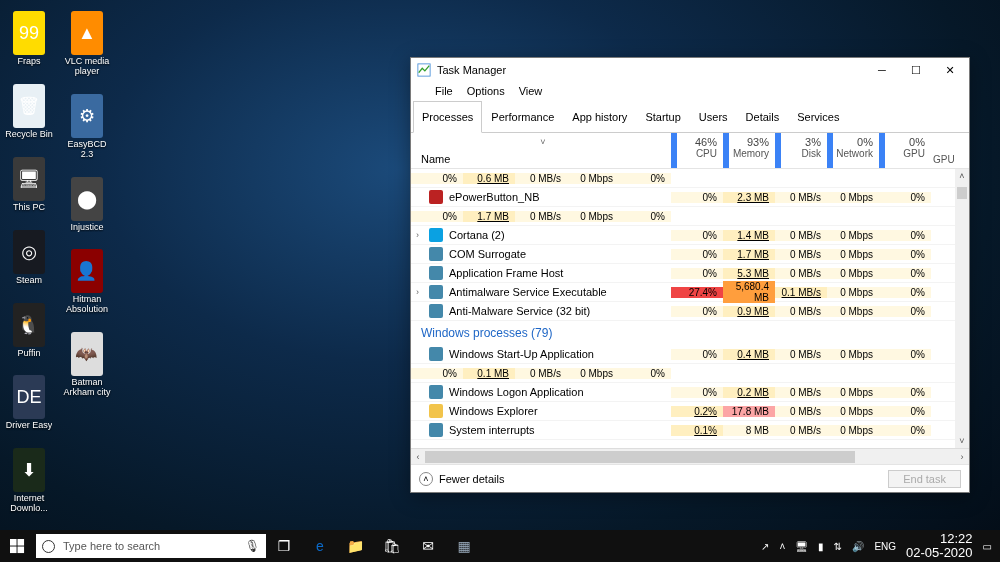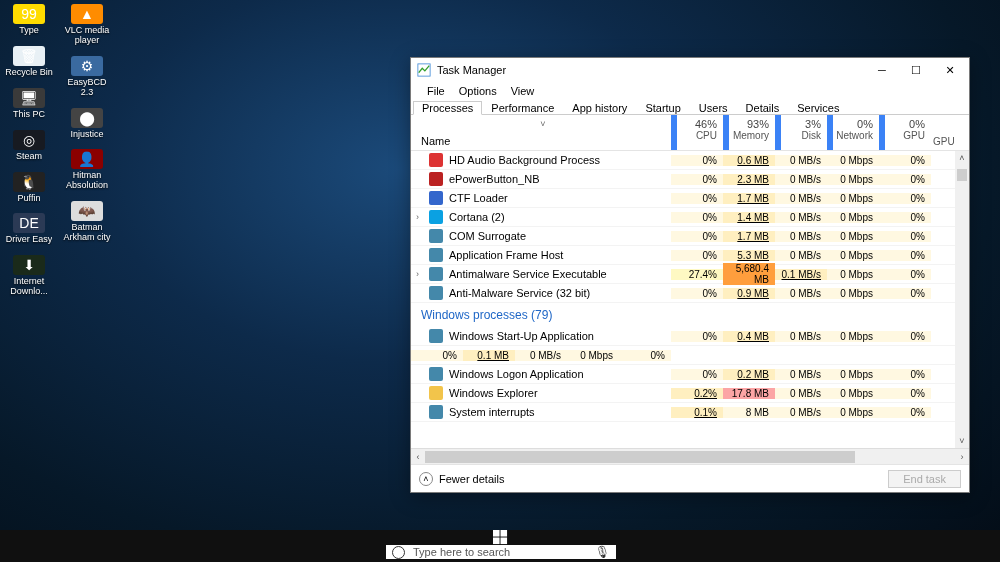--- a/index.html
+++ b/index.html
@@ -6,89 +6,89 @@
 html, body { width: 1000px; height: 562px; overflow: hidden; }
 body {
   background: radial-gradient(ellipse at 40% 30%, #1b4a7a 0%, #0d2a4a 35%, #061828 70%, #030c16 100%);
   position: relative;
 }
 
 
 .desktop-icons { position: absolute; left: 4px; top: 4px; display: flex; }
 .icon-col { display: flex; flex-direction: column; gap: 10px; margin-right: 8px; }
 .desktop-icon { width: 50px; display: flex; flex-direction: column; align-items: center; cursor: pointer; }
-.desktop-icon .pic { width: 32px; height: 20px; border-radius: 3px; display:flex;align-items:center;justify-content:center;font-size:14px;color:#fff; }
+.desktop-icon .pic { width: 32px; height: 44px; border-radius: 3px; display:flex;align-items:center;justify-content:center;font-size:18px;color:#fff;margin-top:7px; }
 .desktop-icon .lbl { color: #fff; font-size: 9px; text-align: center; line-height: 1.1; margin-top: 2px; text-shadow: 0 1px 2px #000; max-width: 56px; overflow: hidden; }
 
 
-.taskbar { position: absolute; left:0; right:0; bottom:0; height:32px; background:#101010; display:flex; align-items:center;flex-direction:column; }
+.taskbar { position: absolute; left:0; right:0; bottom:0; height:32px; background:#101010; display:flex; align-items:center; }
 .start-btn { width:34px;height:32px;display:flex;align-items:center;justify-content:center; }
 .start-btn svg{width:15px;height:15px;}
 .search-box { background:#fff; height:24px; width:230px; border-radius:0; display:flex;align-items:center;padding:0 6px;font-size:11px;color:#555;margin-left:2px;}
 .search-box .circ{width:13px;height:13px;border:1.5px solid #333;border-radius:50%;margin-right:8px;}
 .search-box .mic{margin-left:auto;font-size:12px;color:#333;}
 .taskbtn{width:36px;height:32px;display:flex;align-items:center;justify-content:center;color:#fff;font-size:14px;}
 .tray{margin-left:auto;display:flex;align-items:center;color:#fff;font-size:10px;gap:10px;padding-right:8px;}
 .tray .clock{display:flex;flex-direction:column;align-items:flex-end;line-height:1.05;font-size:13px;}
 
 
 .window {
   position: absolute; left: 410px; top: 57px; width: 560px; height: 436px;
   background: #fff; border: 1px solid #7a7a7a; display:flex; flex-direction:column;
   box-shadow: 0 4px 18px rgba(0,0,0,.35);
 }
 .titlebar { height:24px; display:flex; align-items:center; padding:0 2px 0 6px; font-size:11px; color:#000;}
 .titlebar .ticon{width:14px;height:14px;margin-right:6px;}
 .titlebar .gap{flex:1;}
 .titlebar .wbtn{width:34px;height:22px;display:flex;align-items:center;justify-content:center;font-size:11px;}
-.menubar{height:18px;display:flex;gap:14px;padding:0 16px;font-size:11px;align-items:center;}
+.menubar{height:18px;display:flex;gap:14px;padding:0 24px;font-size:11px;align-items:center;}
 .tabs{display:flex;border-bottom:1px solid #ccc;font-size:11px;padding-left:2px;}
-.tab{padding:0 8px;border:1px solid transparent;position:relative;top:1px;cursor:default;text-align:right;}
+.tab{padding:9px 8px;border:1px solid transparent;position:relative;top:1px;cursor:default;text-align:right;}
 .tab.active{background:#fff;border-color:#ccc;border-bottom-color:#fff;}
 .grid{flex:1;overflow:hidden;font-size:11px;color:#000;display:flex;flex-direction:column;}
 .ghead{display:flex;border-bottom:1px solid #e4e4e4;}
 .ghead .namecol{flex:1;padding:4px 6px 3px 10px;display:flex;flex-direction:column;justify-content:flex-end;}
 .ghead .namecol .expander{align-self:center;color:#666;font-size:9px;}
 .ghead .mcol{width:52px;text-align:right;padding:3px 6px;display:flex;flex-direction:column;align-items:flex-end;border-left:6px solid #3b82f6;}
 .ghead .mcol .pct{color:#444;font-size:11px;}
 .ghead .mcol .lab{color:#555;font-size:10px;}
 .ghead .gpue{width:24px;text-align:left;padding:3px 2px;font-size:10px;color:#555;display:flex;align-items:flex-end;}
 .ghead .scrollspace{width:14px;}
 .gbody{flex:1;overflow:hidden;position:relative;}
 .row{display:flex;height:19px;align-items:center;border-bottom:1px solid #f3f3f3;}
 .row .namecell{flex:1;display:flex;align-items:center;gap:6px;padding-left:18px;overflow:hidden;white-space:nowrap;}
 .row .namecell .chev{position:absolute;left:5px;color:#666;font-size:9px;}
 .row .namecell{position:relative;}
 .row .ico{width:14px;height:14px;border-radius:2px;display:inline-flex;align-items:center;justify-content:center;font-size:9px;color:#fff;background:#4a90d9;}
 .row .mcell{width:52px;text-align:right;padding-right:6px;font-size:10px;}
 .heat0{background:#fff8e1;}
 .heat1{background:#ffefc0;text-decoration:underline;}
 .heat2{background:#fca5a5;}
-.heat3{background:#fef9c3;}
+.heat3{background:#ef4444;}
 .heat4{background:#ff9e3d;}
 .group-row{color:#1e66c6;font-size:12px;padding:5px 0 5px 10px;}
 .hscroll{height:16px;background:#f0f0f0;border-top:1px solid #ddd;position:relative;}
 .hscroll .thumb{position:absolute;left:14px;top:2px;height:12px;width:430px;background:#cdcdcd;}
 .hscroll .ar{position:absolute;top:0;width:14px;height:16px;display:flex;align-items:center;justify-content:center;font-size:9px;color:#555;}
 .hscroll .ar.l{left:0;} .hscroll .ar.r{right:0;}
 .vscroll{position:absolute;right:0;top:0;bottom:0;width:14px;background:#f0f0f0;}
 .vscroll .ar{height:14px;width:14px;display:flex;align-items:center;justify-content:center;font-size:9px;color:#555;}
 .vscroll .thumb{width:10px;margin-left:2px;background:#cdcdcd;height:12px;margin-top:4px;}
 .footer{height:28px;display:flex;align-items:center;padding:0 8px;border-top:1px solid #e4e4e4;font-size:11px;}
 .footer .fd{width:14px;height:14px;border:1px solid #888;border-radius:50%;display:flex;align-items:center;justify-content:center;font-size:9px;margin-right:6px;}
 .endtask{margin-left:auto;padding:2px 14px;border:1px solid #ccc;background:#f3f3f3;color:#aaa;font-size:11px;}
 </style>
 </head>
 <body>
 
 <div class="desktop-icons" id="desk">
     <div class="icon-col">
       <div class="desktop-icon">
         <div class="pic" style="background:#ffdc00">99</div>
-        <div class="lbl">Type</div>
+        <div class="lbl">Fraps</div>
       </div>
       <div class="desktop-icon">
         <div class="pic" style="background:#e8f0f5">🗑</div>
         <div class="lbl">Recycle Bin</div>
       </div>
       <div class="desktop-icon">
         <div class="pic" style="background:#3a3a3a">🖥</div>
         <div class="lbl">This PC</div>
       </div>
       <div class="desktop-icon">
@@ -183,48 +183,40 @@
         <div class="mcol">
           <span class="pct">0%</span>
           <span class="lab">GPU</span>
         </div>
         <div class="gpue">GPU</div>
         <div class="scrollspace"></div>
       </div>
     <div class="gbody">
       <div id="rows">
           <div class="row">
-            <div class="namecell">
-              <span class="ico" style="background:#d33"></span>
-              <span>HD Audio Background Process</span>
-            </div>
             <div class="mcell heat0">0%</div>
             <div class="mcell heat1">0.6 MB</div>
             <div class="mcell heat0">0 MB/s</div>
             <div class="mcell heat0">0 Mbps</div>
             <div class="mcell heat0">0%</div>
             <div style="width:38px"></div>
           </div>
           <div class="row">
             <div class="namecell">
               <span class="ico" style="background:#b22"></span>
               <span>ePowerButton_NB</span>
             </div>
             <div class="mcell heat0">0%</div>
             <div class="mcell heat1">2.3 MB</div>
             <div class="mcell heat0">0 MB/s</div>
             <div class="mcell heat0">0 Mbps</div>
             <div class="mcell heat0">0%</div>
             <div style="width:38px"></div>
           </div>
           <div class="row">
-            <div class="namecell">
-              <span class="ico" style="background:#36c"></span>
-              <span>CTF Loader</span>
-            </div>
             <div class="mcell heat0">0%</div>
             <div class="mcell heat1">1.7 MB</div>
             <div class="mcell heat0">0 MB/s</div>
             <div class="mcell heat0">0 Mbps</div>
             <div class="mcell heat0">0%</div>
             <div style="width:38px"></div>
           </div>
           <div class="row">
             <div class="namecell">
               <span class="chev">›</span>

